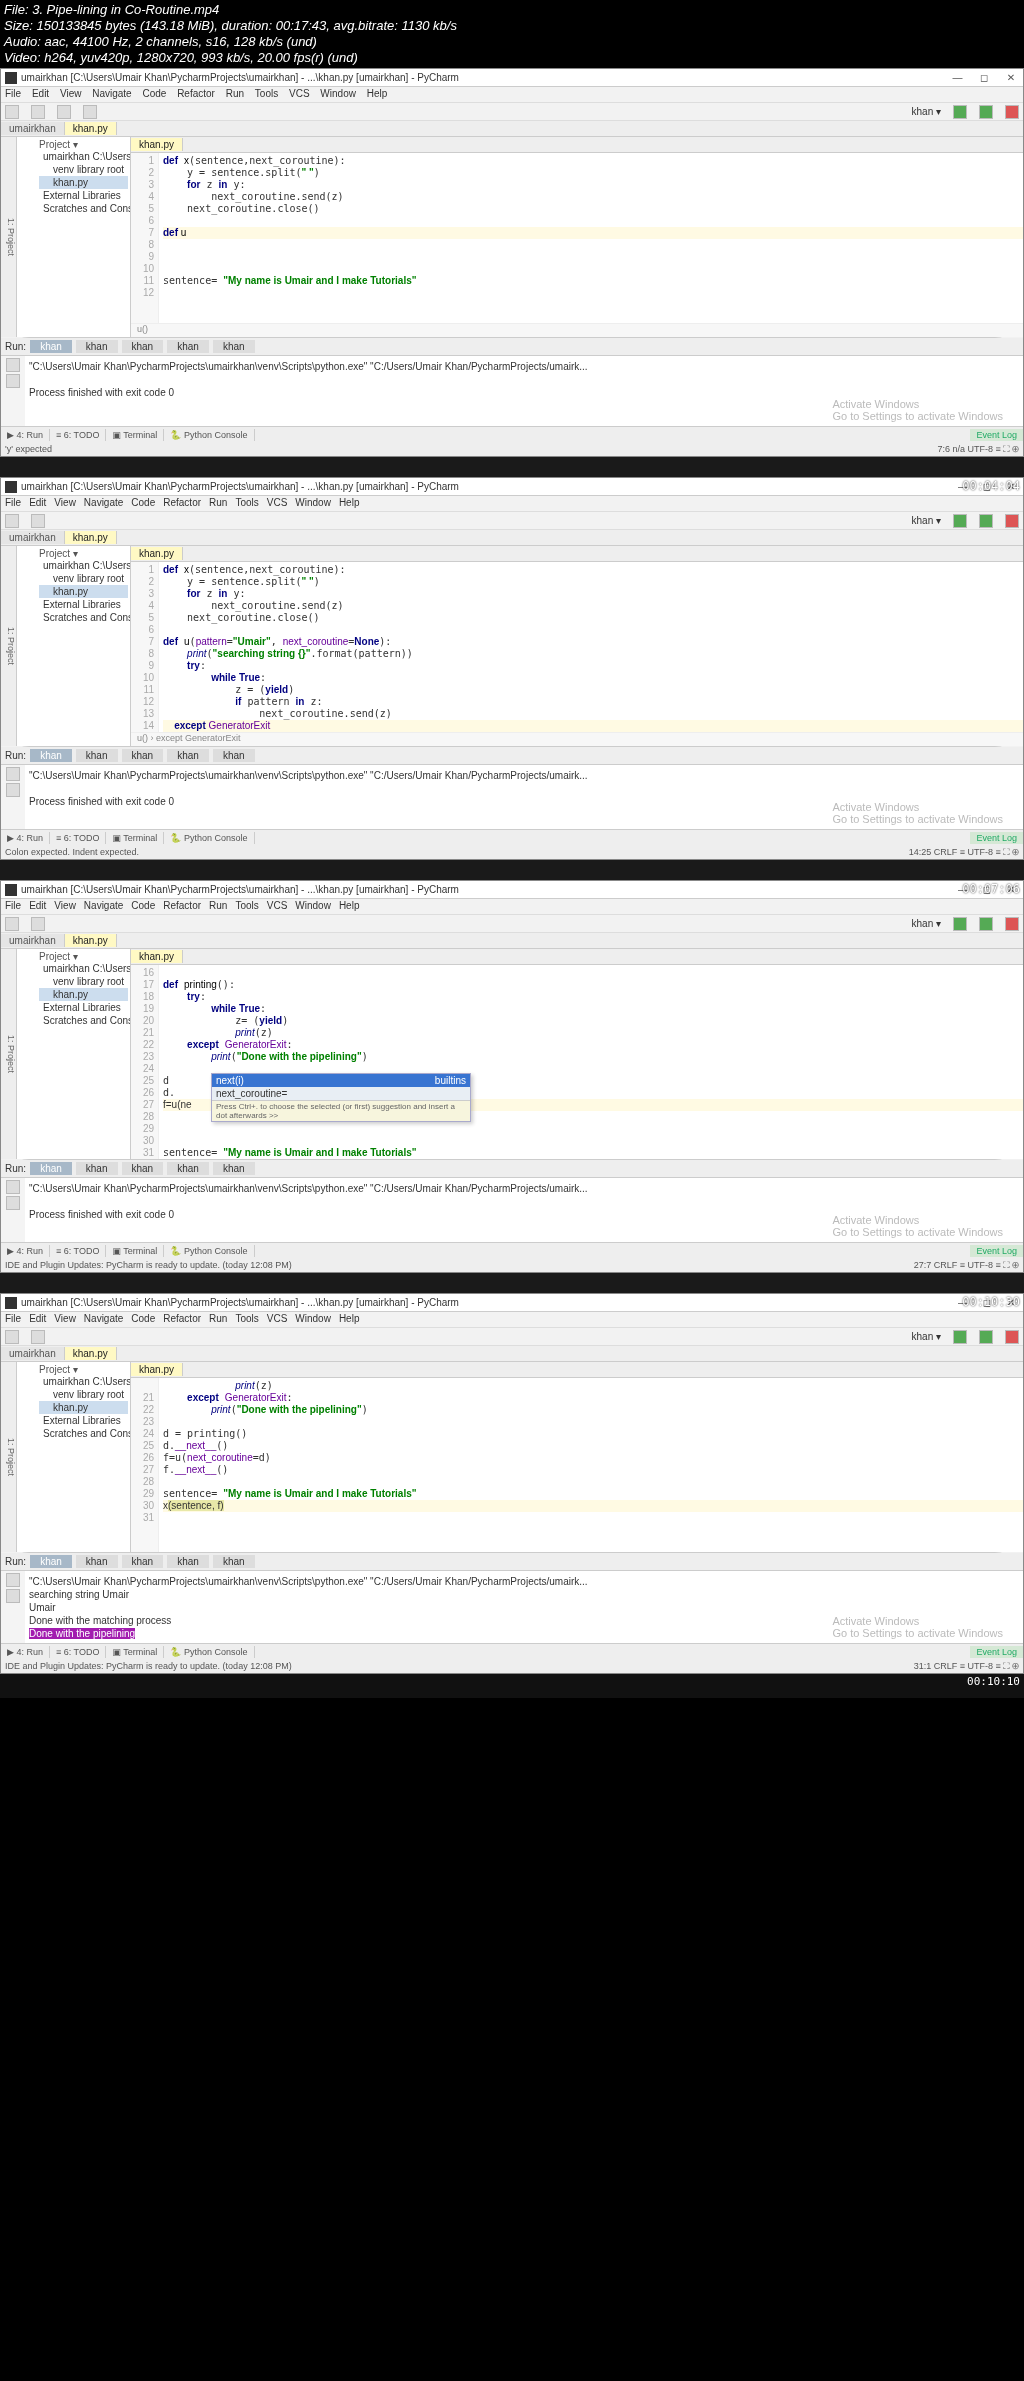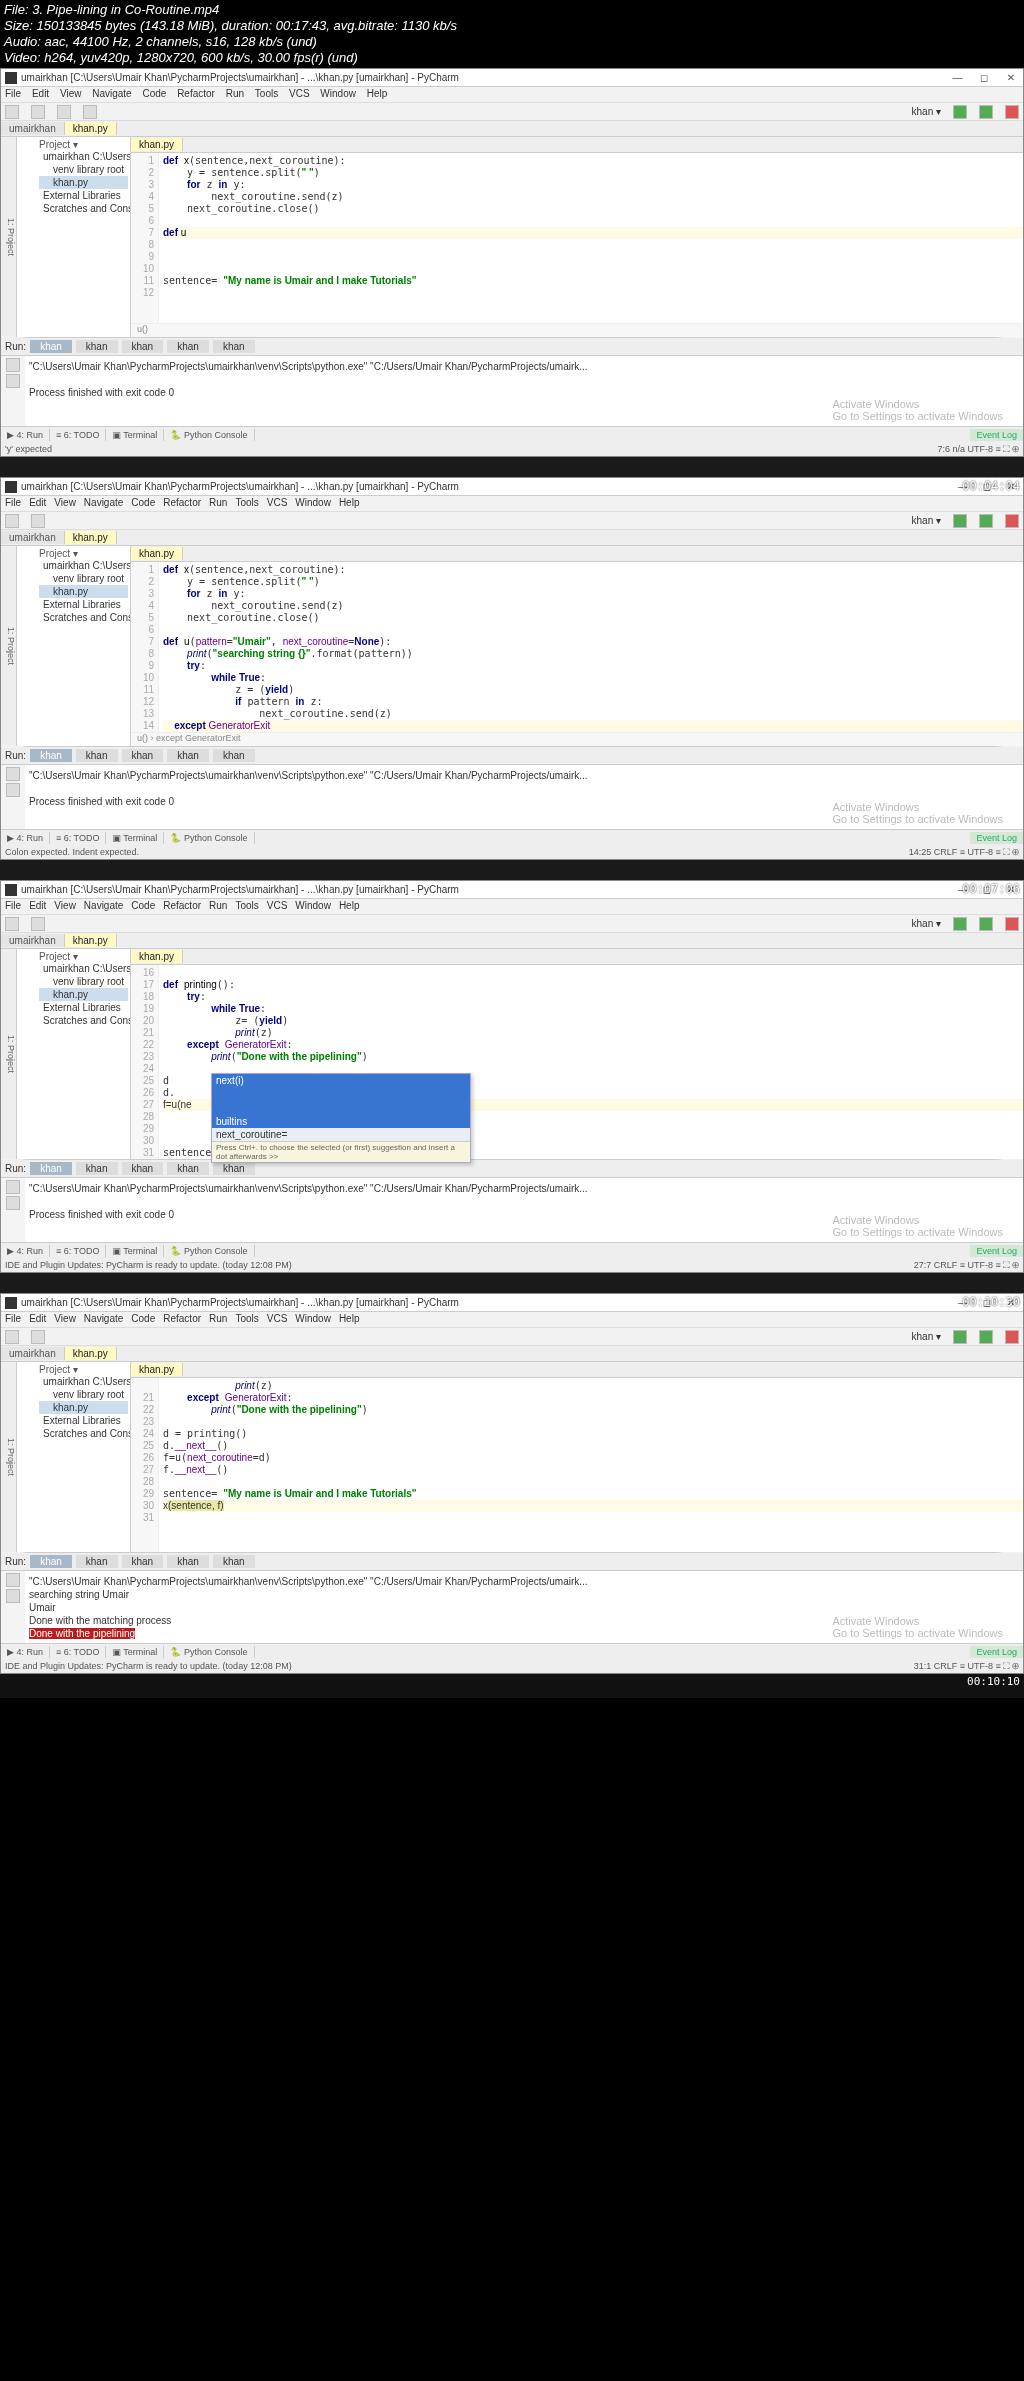--- a/index.html
+++ b/index.html
@@ -51,36 +51,36 @@
   .rg-btn { width:14px; height:14px; background:#ddd; border:1px solid #bbb; }
   .run-out { flex:1; font-family:Consolas,monospace; font-size:10px; line-height:13px; white-space:pre; padding:4px; background:#fff; }
   .watermark { position:relative; }
   .watermark::after { content:"Activate Windows\aGo to Settings to activate Windows"; position:absolute; right:20px; bottom:4px; color:#bbb; font-size:11px; white-space:pre; pointer-events:none; }
   .bottom-bar { height:16px; background:#eee; border-top:1px solid #ccc; display:flex; align-items:center; font-size:9px; }
   .bottom-bar .btn { padding:1px 6px; border-right:1px solid #ccc; color:#555; }
   .bottom-bar .spacer { flex:1; }
   .bottom-bar .ev { background:#d5e8d5; padding:1px 6px; color:#2a6; }
   .status-bar { height:14px; background:#eee; display:flex; align-items:center; font-size:9px; color:#555; padding:0 4px; }
   .status-bar .spacer { flex:1; }
-  .sel-line { background:#b91c1c; color:#fff; }
+  .sel-line { background:#a21caf; color:#fff; }
   .ts-overlay { position:relative; }
   .ts-overlay .ts { position:absolute; right:4px; top:2px; color:#fff; font-family:Consolas,monospace; font-size:12px; text-shadow:0 0 2px #000; }
   .ac-popup { position:absolute; background:#e8eef4; border:1px solid #aac; font-family:Consolas,monospace; font-size:10px; box-shadow:2px 2px 4px rgba(0,0,0,.2); }
   .ac-row { padding:1px 4px; display:flex; justify-content:space-between; gap:30px; }
-  .ac-row.sel { background:#3874d1; color:#fff;flex-direction:column; }
+  .ac-row.sel { background:#3874d1; color:#fff; }
   .ac-hint { background:#f7f5dd; font-size:8px; padding:1px 4px; color:#666; border-top:1px solid #ccc; }
 </style>
 </head>
 <body>
 
 <div class="meta">
   <div>File: 3. Pipe-lining in Co-Routine.mp4</div>
   <div>Size: 150133845 bytes (143.18 MiB), duration: 00:17:43, avg.bitrate: 1130 kb/s</div>
   <div>Audio: aac, 44100 Hz, 2 channels, s16, 128 kb/s (und)</div>
-  <div>Video: h264, yuv420p, 1280x720, 600 kb/s, 30.00 fps(r) (und)</div>
+  <div>Video: h264, yuv420p, 1280x720, 993 kb/s, 20.00 fps(r) (und)</div>
 </div>
 
 <div class="ide-window">
   <div class="titlebar">
     <span class="ico"></span>
     <span class="title">umairkhan [C:\Users\Umair Khan\PycharmProjects\umairkhan] - ...\khan.py [umairkhan] - PyCharm</span>
     <span class="winbtns">
       <span>—</span>
       <span>◻</span>
       <span>✕</span>

